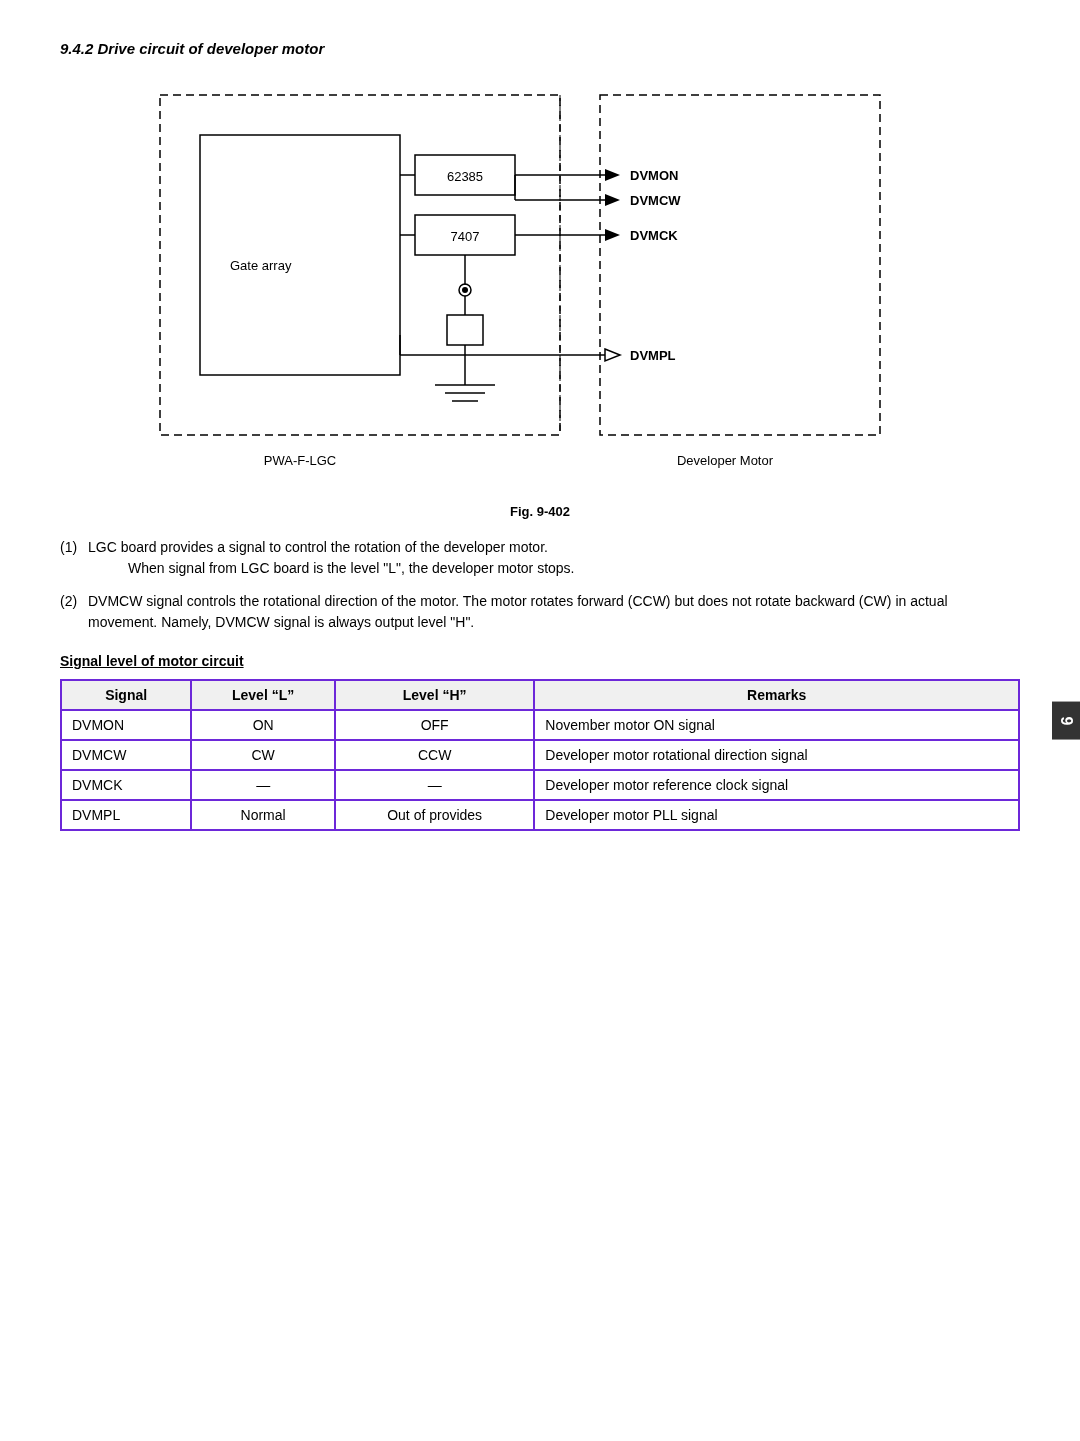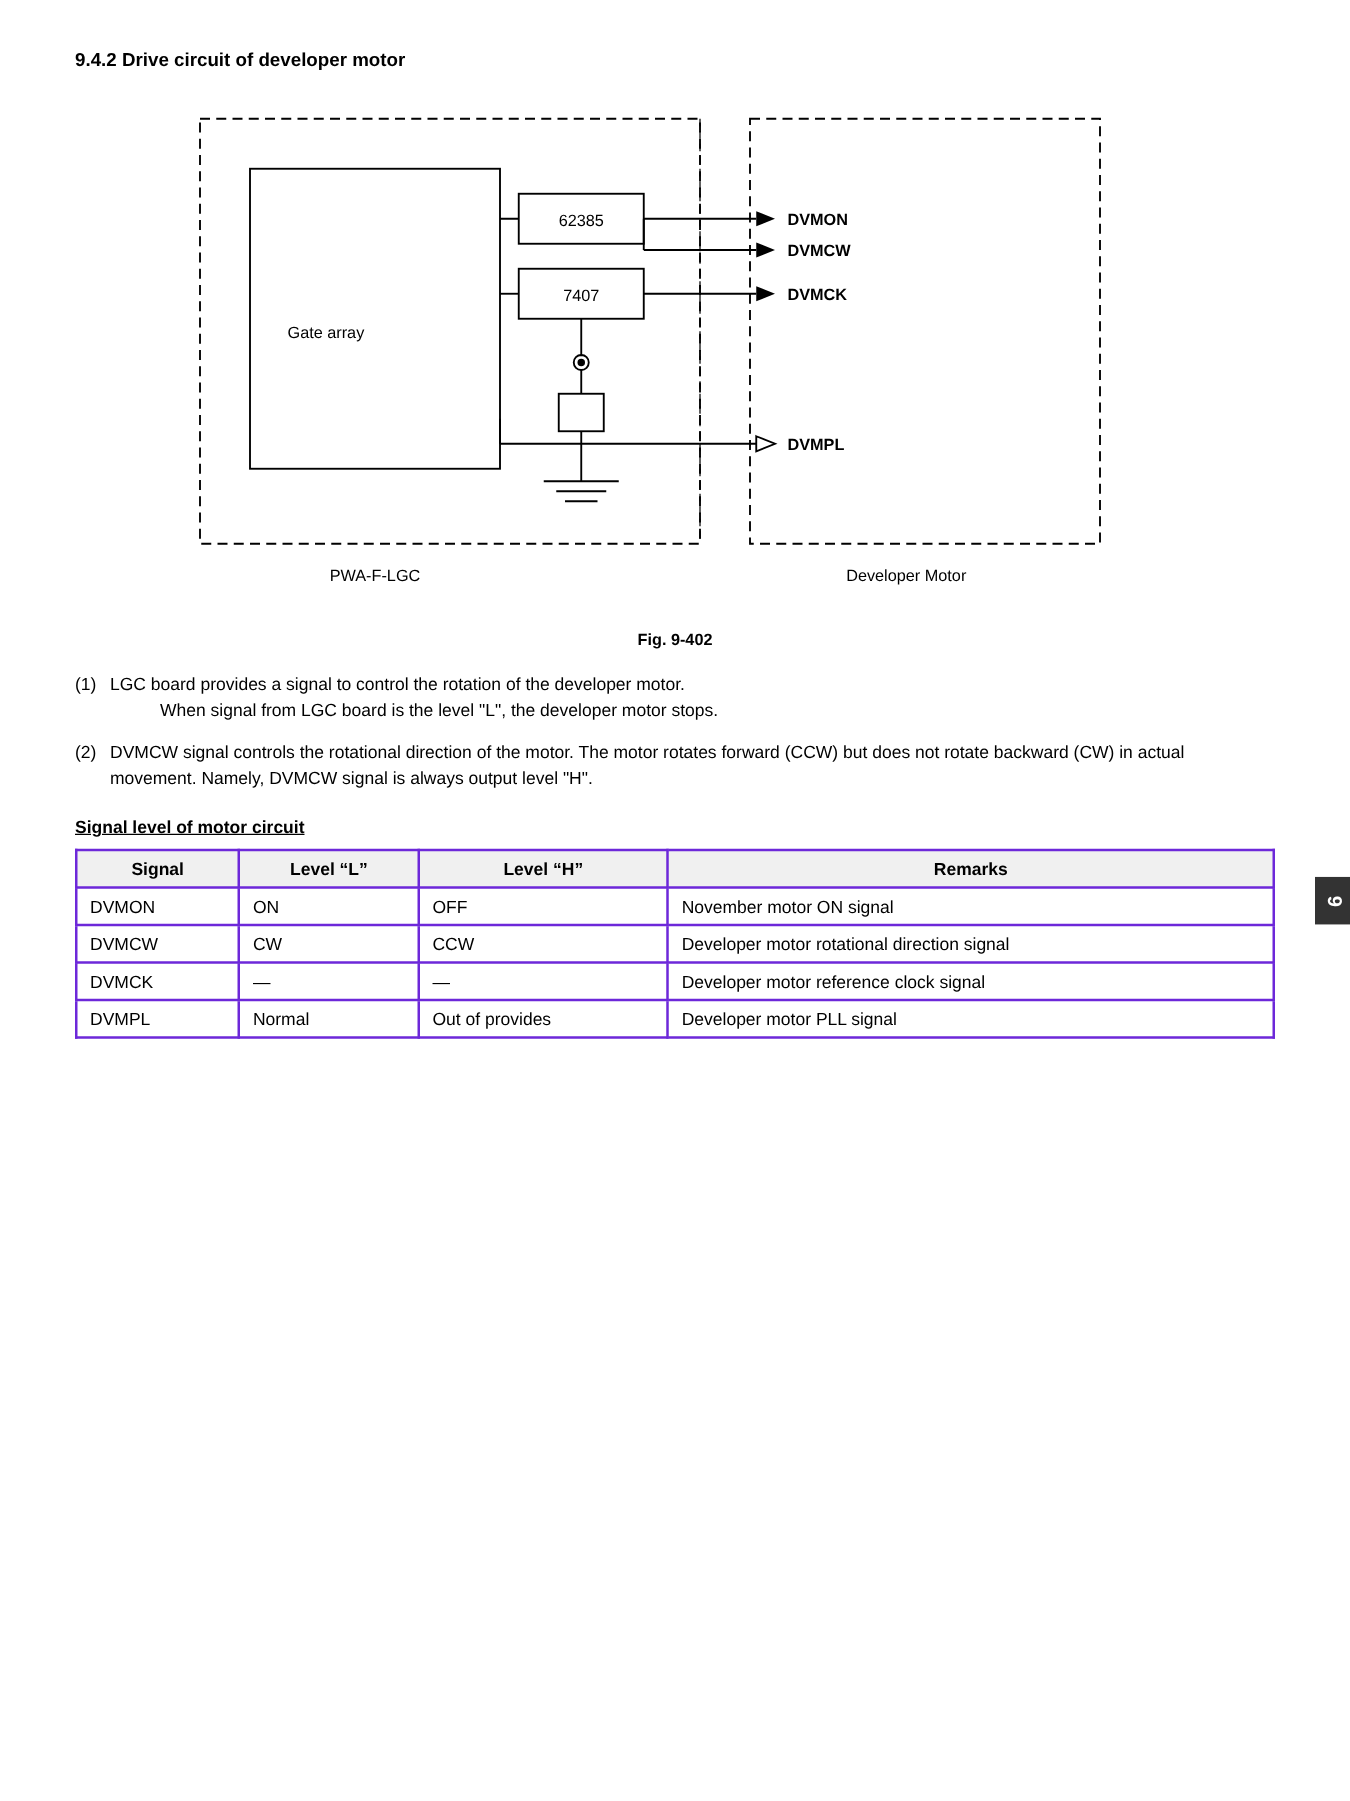--- a/index.html
+++ b/index.html
@@ -15,20 +15,21 @@
     .page {
       width: 1080px;
       min-height: 1441px;
       padding: 40px 60px 60px 60px;
       position: relative;
     }
     .section-title {
       font-weight: bold;
       font-size: 15px;
       margin-bottom: 18px;
+      font-style: italic;
     }
     
     .diagram-container {
       margin: 0 auto 10px auto;
       width: 820px;
       position: relative;
     }
     .fig-label {
       text-align: center;
       font-weight: bold;
@@ -57,20 +58,21 @@
       border: 2px solid #6d28d9;
       padding: 6px 10px;
       text-align: left;
     }
     .signal-table th {
       background: #f0f0f0;
       text-align: center;
     }
     .signal-table td:nth-child(2),
     .signal-table td:nth-child(3) {
+      text-align: center;
     }
     
     .footer {
       position: absolute;
       bottom: 30px;
       left: 0;
       right: 0;
       display: flex;
       justify-content: space-between;
       padding: 0 60px;

